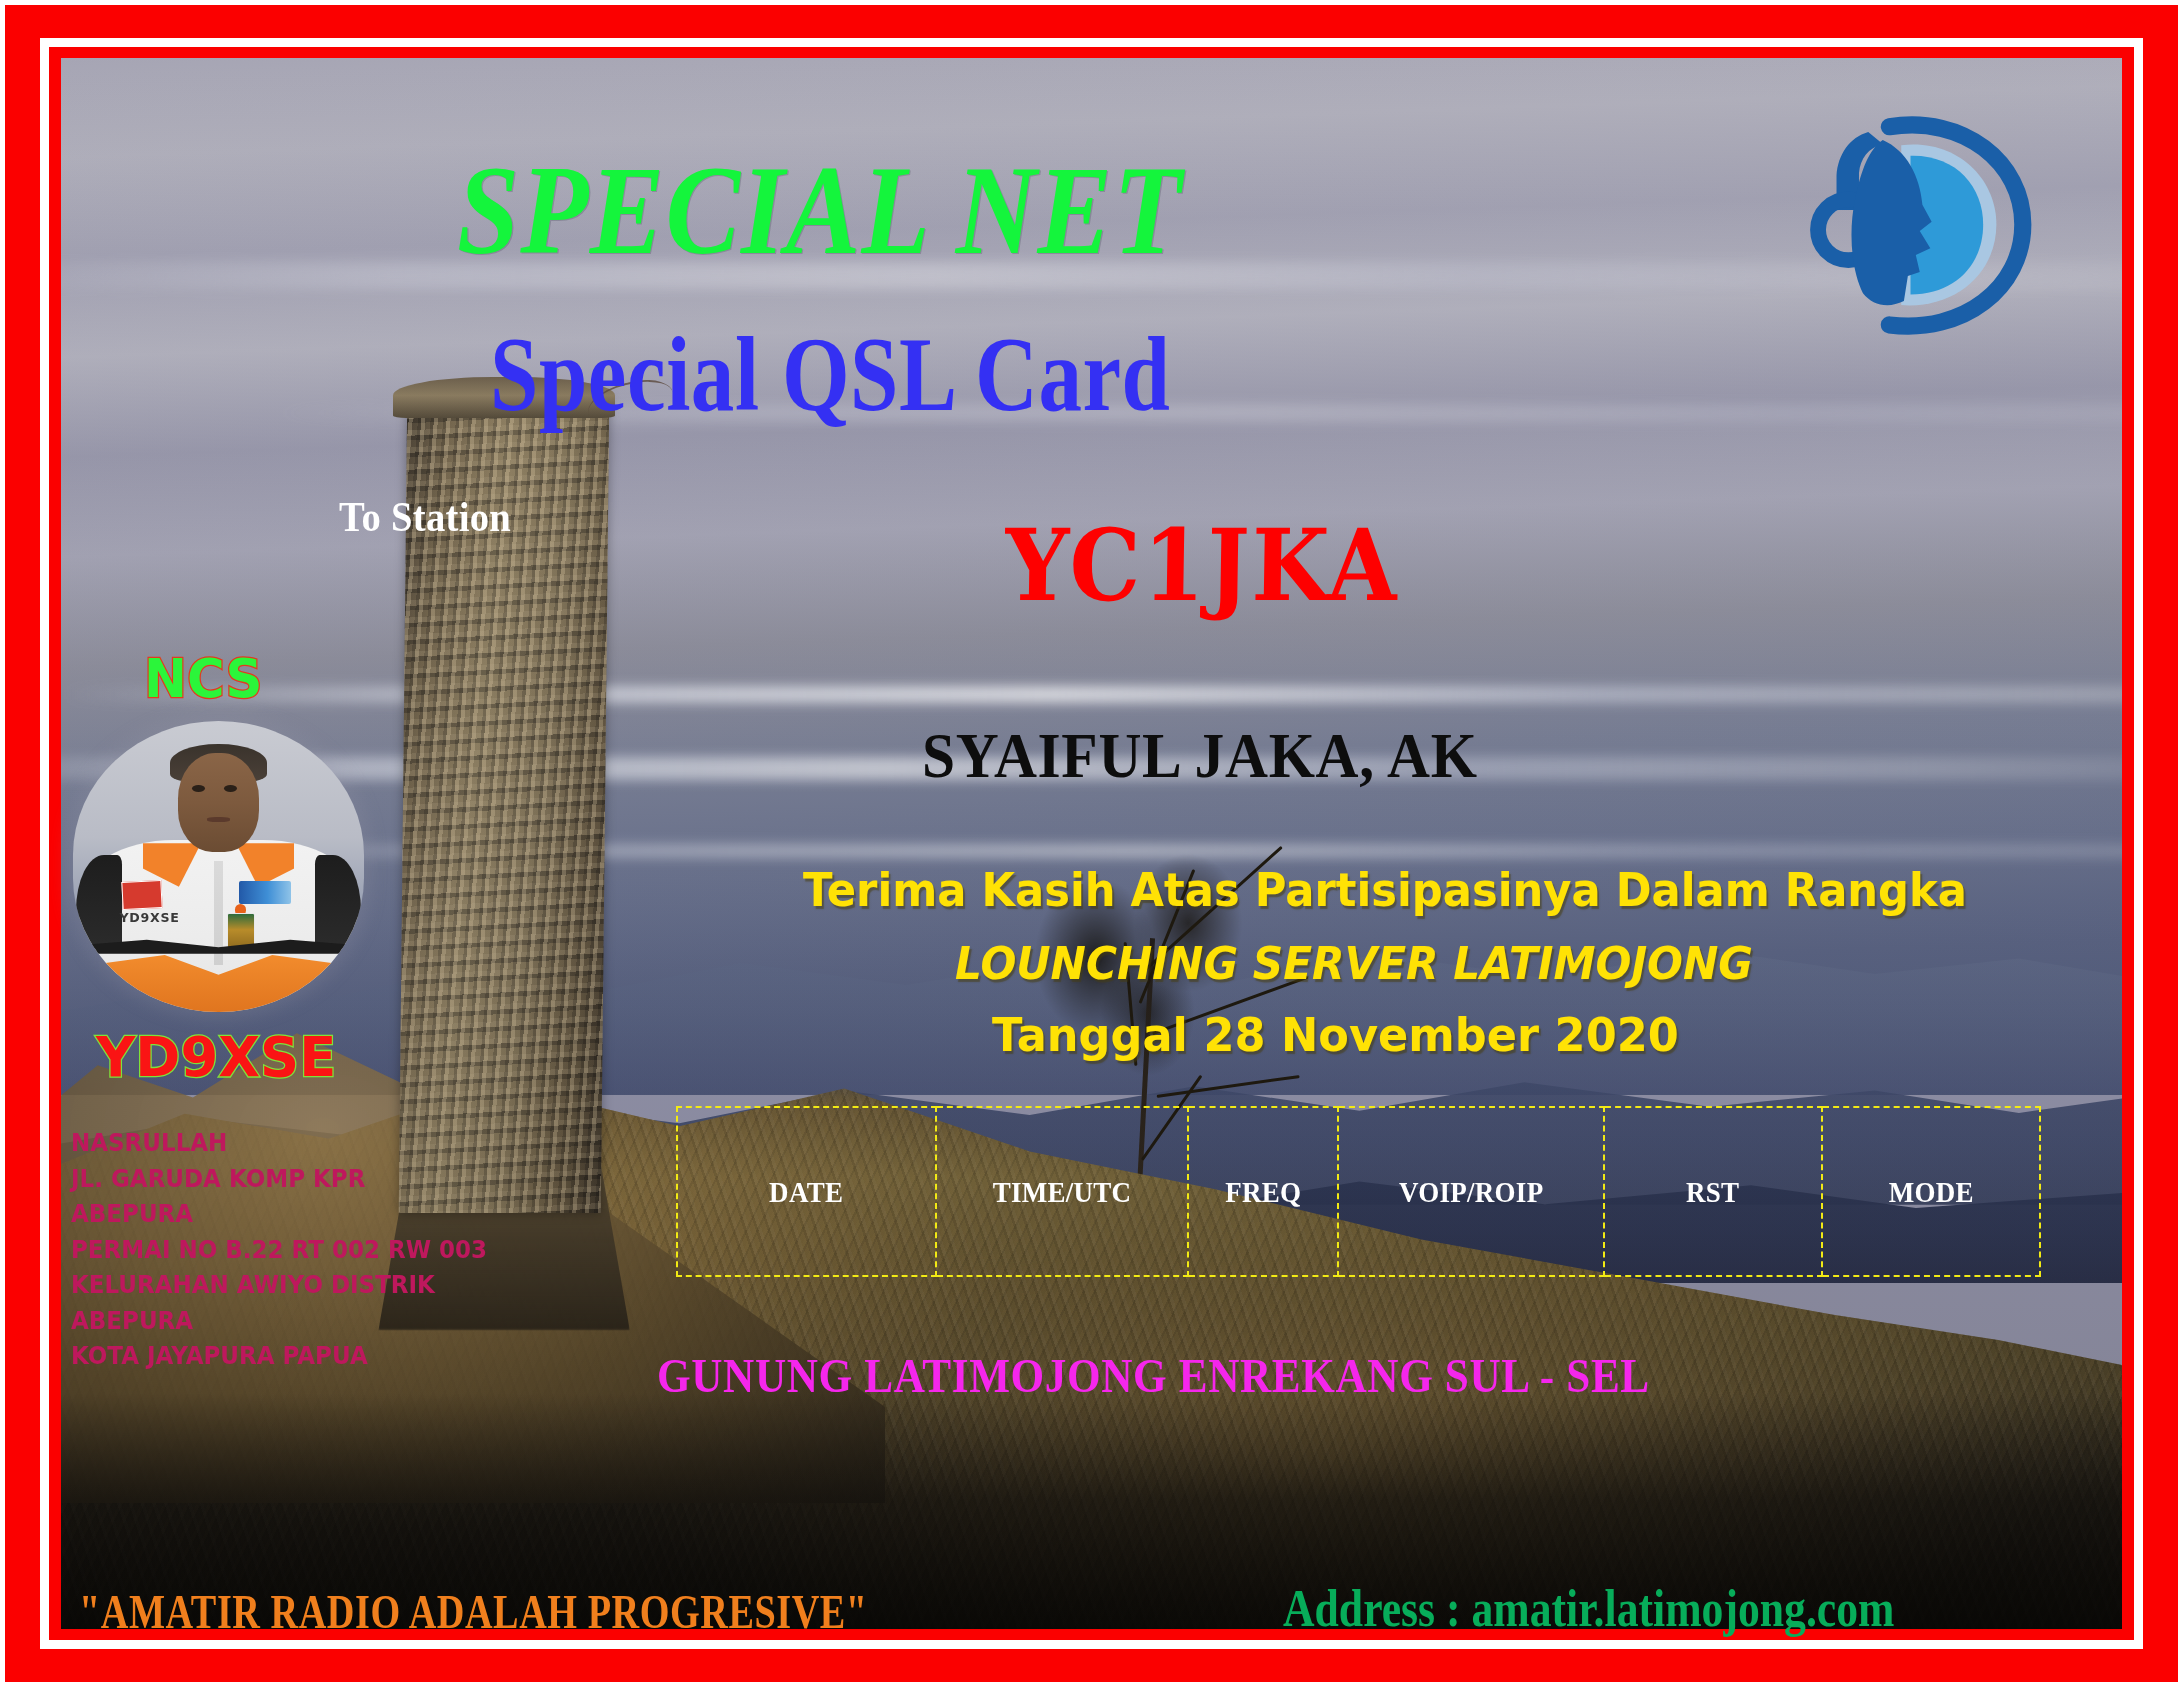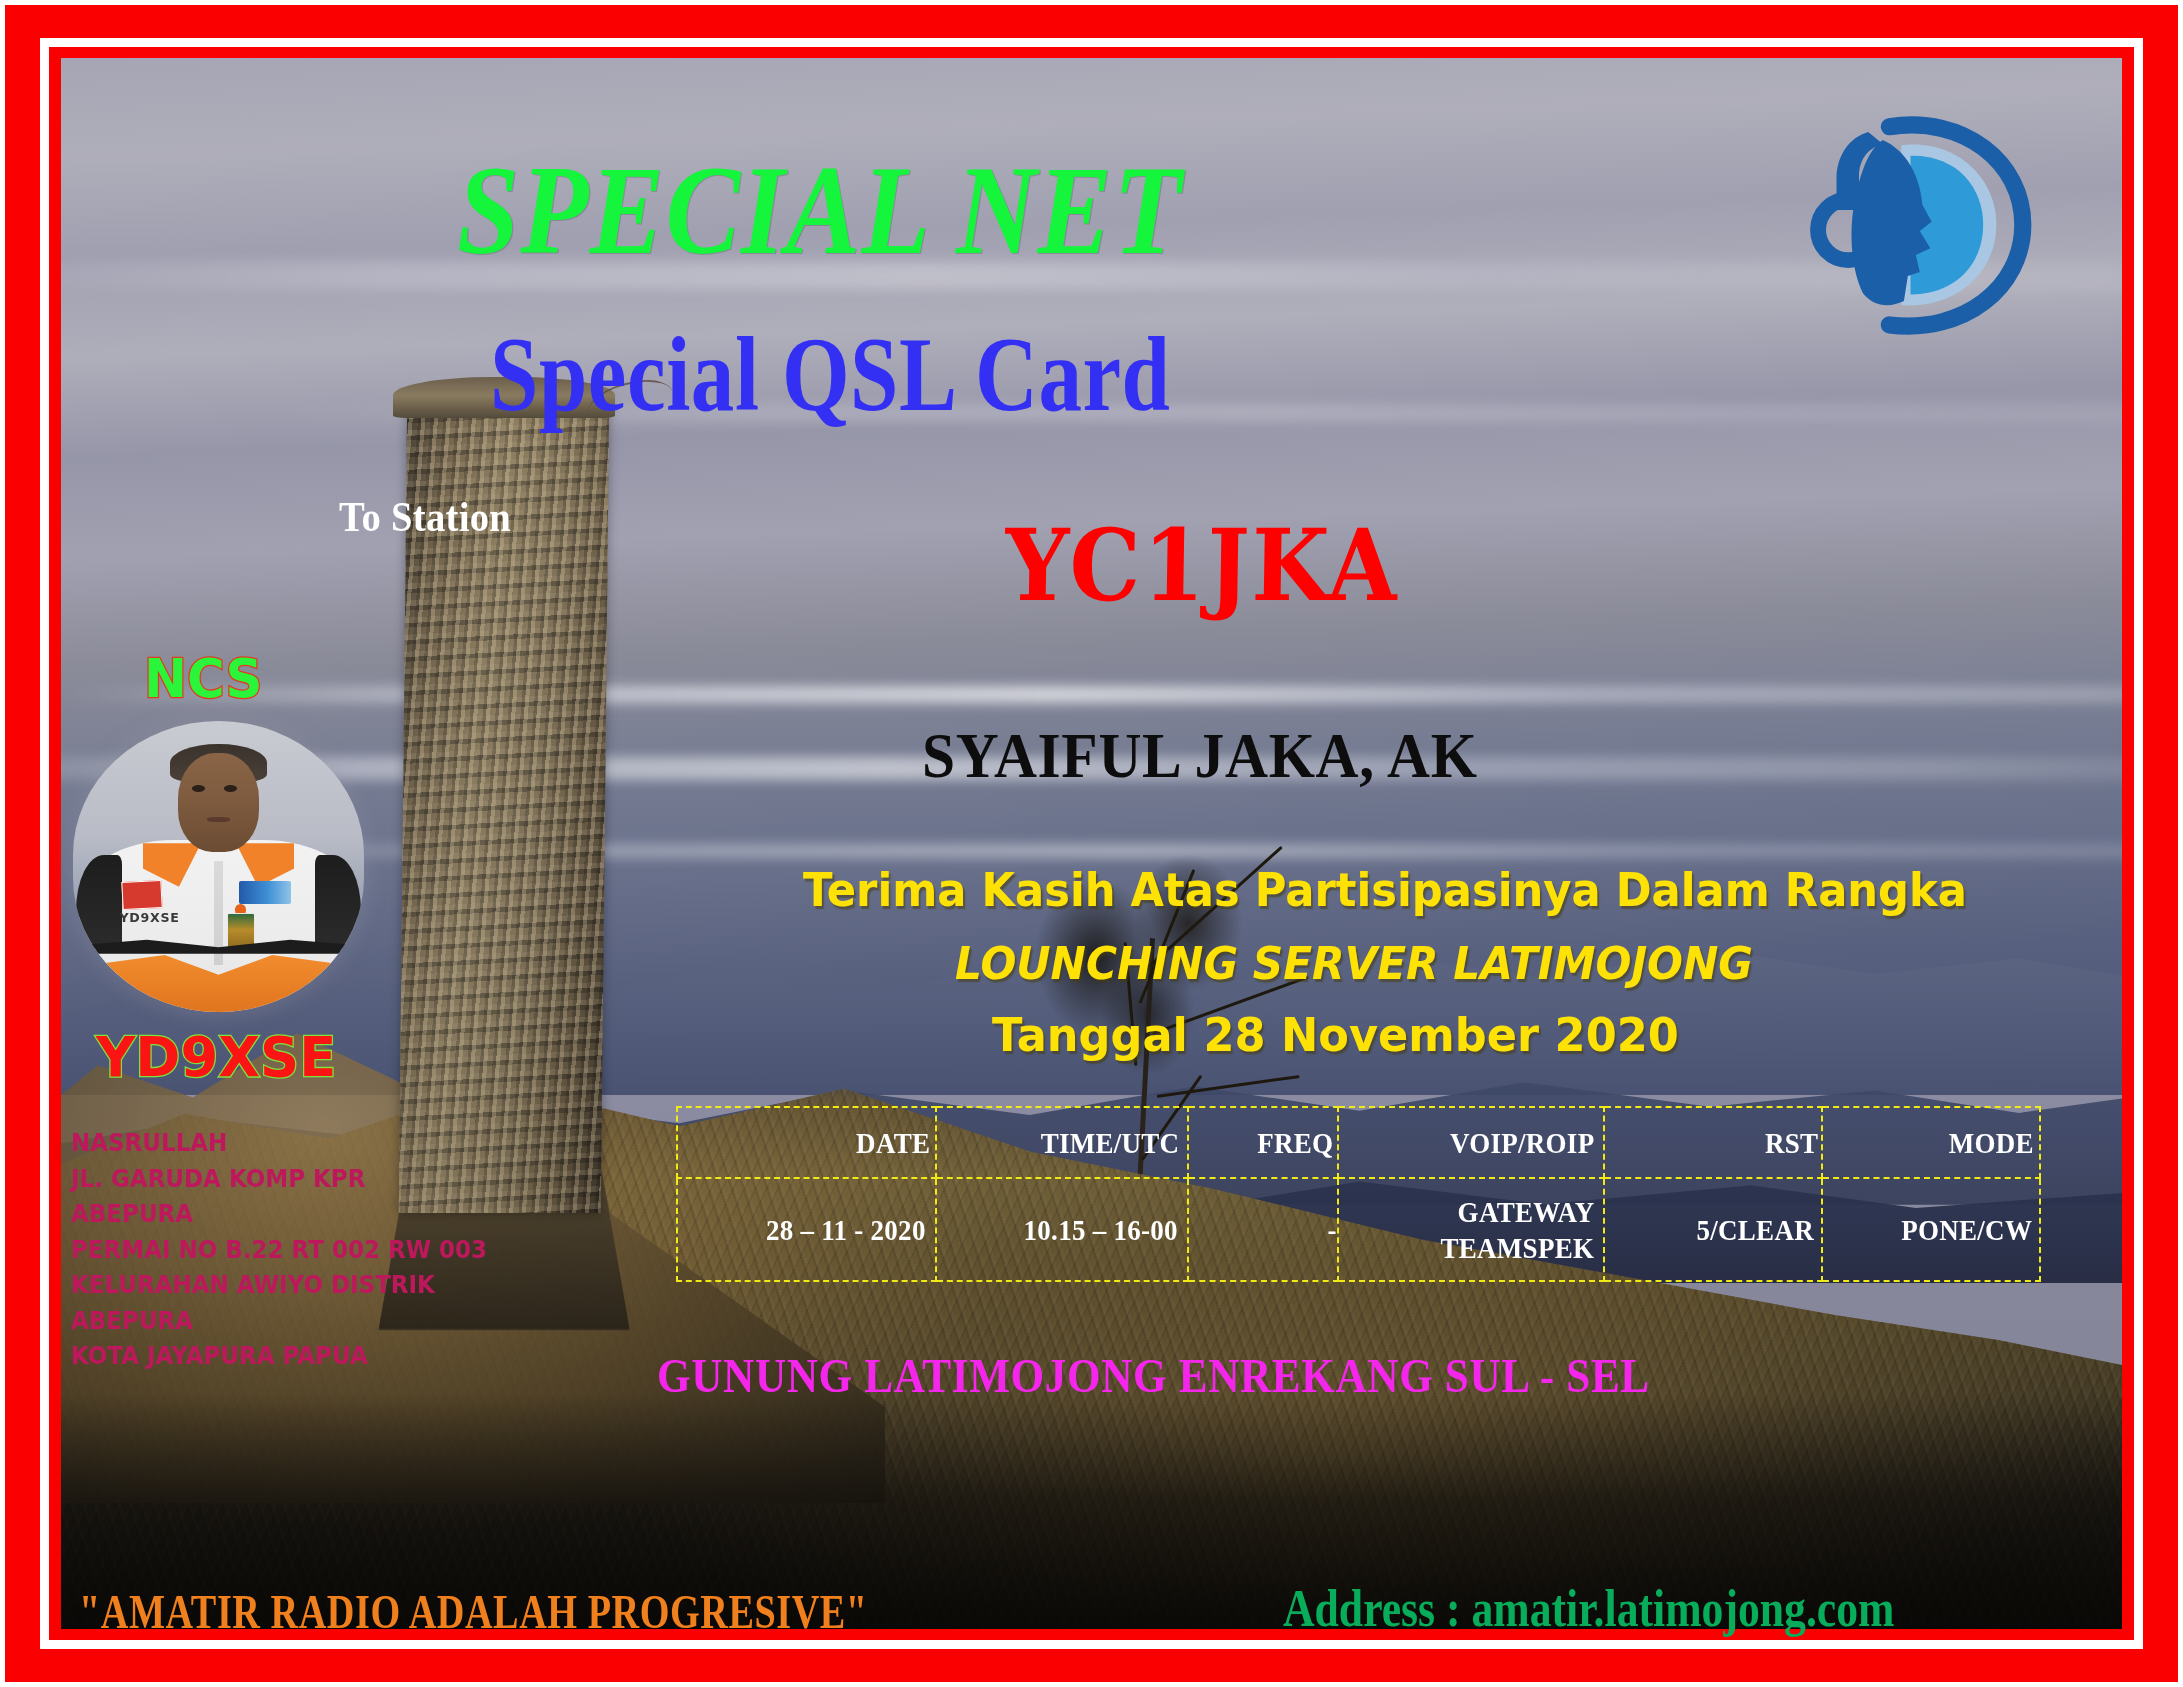--- a/index.html
+++ b/index.html
@@ -363,21 +363,21 @@
   }
 
   
   .qsotable{
     position:absolute;left:676px;top:1106px;width:1365px;height:171px;
     border-collapse:collapse;
     table-layout:fixed;
   }
   .qsotable td{
     border:2px dashed #f2ea14;
-    text-align:right;vertical-align:middle;
+    text-align:center;vertical-align:middle;
     color:#ffffff;
     font-family:"Liberation Serif",serif;
     font-weight:bold;
     letter-spacing:0.3px;
     padding:0;
   }
   .qsotable tr.hdr td{height:69px;font-size:30px;}
   .qsotable tr.row td{height:101px;font-size:30px;line-height:1.18;}
   .qsotable td span{display:inline-block;transform:scaleX(.9);}
   .col-date{width:19%;}
@@ -492,31 +492,20 @@
   <table class="qsotable">
     <tbody>
       <tr class="hdr">
         <td class="col-date"><span>DATE</span></td>
         <td class="col-time"><span>TIME/UTC</span></td>
         <td class="col-freq"><span>FREQ</span></td>
         <td class="col-voip"><span>VOIP/ROIP</span></td>
         <td class="col-rst"><span>RST</span></td>
         <td class="col-mode"><span>MODE</span></td>
       </tr>
-      <tr class="row">
-        <td><span>28 – 11 - 2020</span></td>
-        <td><span>10.15 – 16-00</span></td>
-        <td><span>-</span></td>
-        <td>
-          <span>GATEWAY</span><br>
-          <span>TEAMSPEK</span>
-        </td>
-        <td><span>5/CLEAR</span></td>
-        <td><span>PONE/CW</span></td>
-      </tr>
     </tbody>
   </table>
 
   <div class="t slogan">"AMATIR  RADIO ADALAH PROGRESIVE"</div>
   <div class="t addr-line">Address  : amatir.latimojong.com</div>
 
 </div>
 
 
 </body></html>

